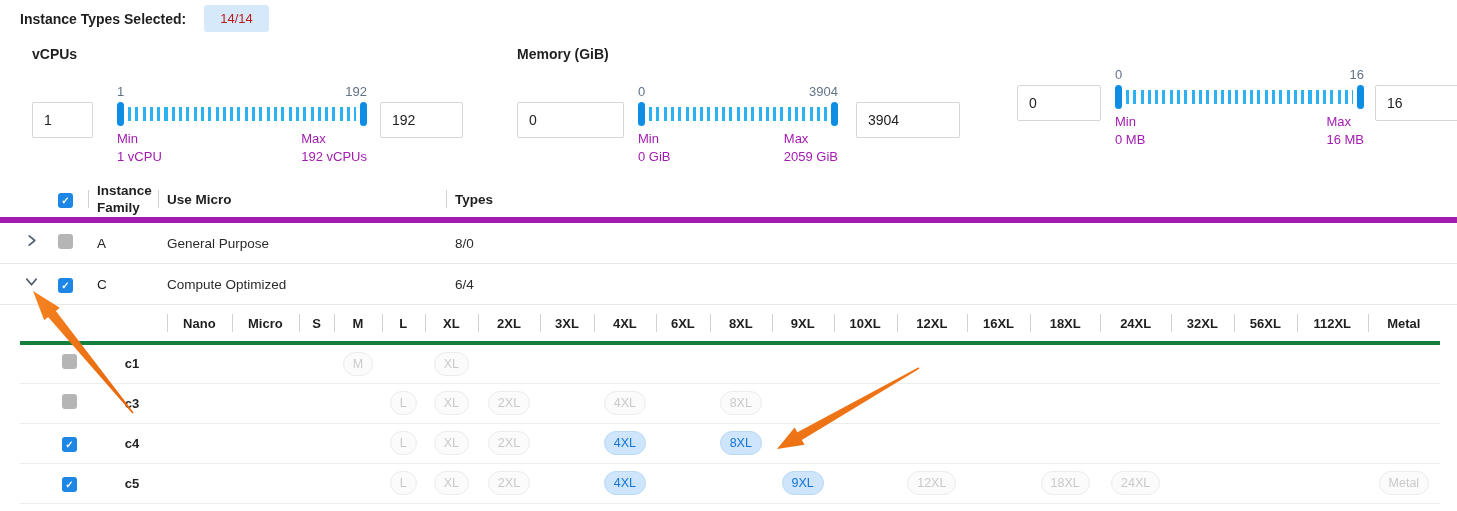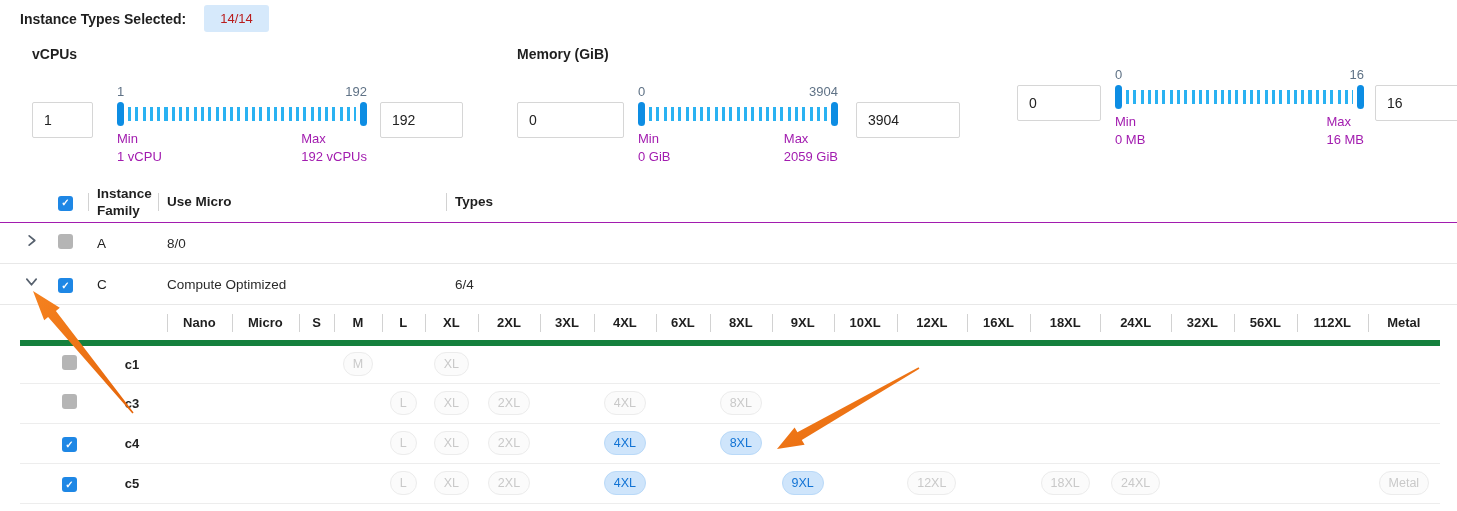--- a/index.html
+++ b/index.html
@@ -39,41 +39,41 @@
   .ticks { position:absolute; left:11px; right:11px; top:5px; height:14px;
     background:repeating-linear-gradient(to right, #2ab2f2 0 3px, transparent 3px 7.3px); }
   .captions { display:flex; justify-content:space-between; margin-top:4px;
     font-size:13px; color:#a21caf; line-height:18px;gap:48px; }
   .cap-max { }
 
   
   .itable { margin-top:15px; }
   .trow { display:grid; grid-template-columns:38px 39px 70px 288px 160px;
     align-items:center; padding-left:20px; }
-  .thead-row { height:42px; border-bottom:1px solid #a21caf; }
+  .thead-row { height:42px; border-bottom:6px solid #a21caf; }
   .family-row { height:41px; border-bottom:1px solid #e8e8e8; }
   .hcell { position:relative; font-weight:700; font-size:13.5px; line-height:17px; color:#1f1f1f; }
   .hcell.sep::before, .szh::before { content:""; position:absolute; left:-9px; top:50%;
     transform:translateY(-50%); width:1px; height:18px; background:#d2d2d2; }
   .szh::before { left:0; }
   .fam-name { font-size:13.5px; color:#222; }
   .use-case { font-size:13.5px; color:#2b2b2b; }
   .types-count { font-size:13.5px; color:#2b2b2b; }
 
   .cb { width:15px; height:15px; border-radius:3px; display:inline-flex;
     align-items:center; justify-content:center; cursor:pointer; }
   .cb.checked { background:#1e87e5; }
   .cb.checked::after { content:"✓"; color:#fff; font-size:10px; font-weight:700; line-height:1; }
   .cb.gray { background:#b5b5b5; }
   .expander { width:16px; height:16px; margin-left:4px; cursor:pointer; display:inline-block; }
   .expander svg { display:block; }
 
   
   .size-table { border-collapse:collapse; table-layout:auto; width:1420px; margin-left:20px; }
-  .size-table thead th { height:38px; border-bottom:6px solid #15803d; font-size:13px;
+  .size-table thead th { height:38px; border-bottom:4px solid #15803d; font-size:13px;
     font-weight:700; color:#1f1f1f; text-align:center; position:relative; padding:0 10px; white-space:nowrap; }
   .size-table td { height:40px; border-bottom:1px solid #ededed; text-align:center; padding:0 4px; }
   .c-pad{width:38px; padding:0;} .c-cb{width:39px; text-align:left !important; padding:0;}
   .c-fam{width:70px; text-align:center; font-size:13px; font-weight:600; color:#222; padding:0;}
   .sz { display:inline-block; padding:4px 9px; border-radius:13px; font-size:12.5px;
     line-height:1.15; cursor:pointer; white-space:nowrap; }
   .sz.off { background:#fbfbfb; border:1px solid #ececec; color:#c9c9c9; }
   .sz.on  { background:#cfe5fb; border:1px solid #b9d9f8; color:#1273d4; }
 
   
@@ -187,20 +187,21 @@
     <div class="hcell sep">Use Micro</div>
     <div class="hcell sep">Types</div>
   </div>
   <div id="family-rows">
       <div class="trow family-row">
         <div><span class="expander"><svg width="15" height="15" viewBox="0 0 16 16">
               <path d="M5.5 3l6 5-6 5" fill="none" stroke="#57616e" stroke-width="1.8" stroke-linecap="round" stroke-linejoin="round"></path>
             </svg></span></div>
         <div><span class="cb gray"></span></div>
         <div class="fam-name">A</div>
+        <div class="use-case">General Purpose</div>
         <div class="types-count">8/0</div>
       </div>
       <div class="trow family-row">
         <div><span class="expander"><svg width="15" height="15" viewBox="0 0 16 16">
               <path d="M3 5.5l5 6 5-6" fill="none" stroke="#57616e" stroke-width="1.8" stroke-linecap="round" stroke-linejoin="round"></path>
             </svg></span></div>
         <div><span class="cb checked"></span></div>
         <div class="fam-name">C</div>
         <div class="use-case">Compute Optimized</div>
         <div class="types-count">6/4</div>

